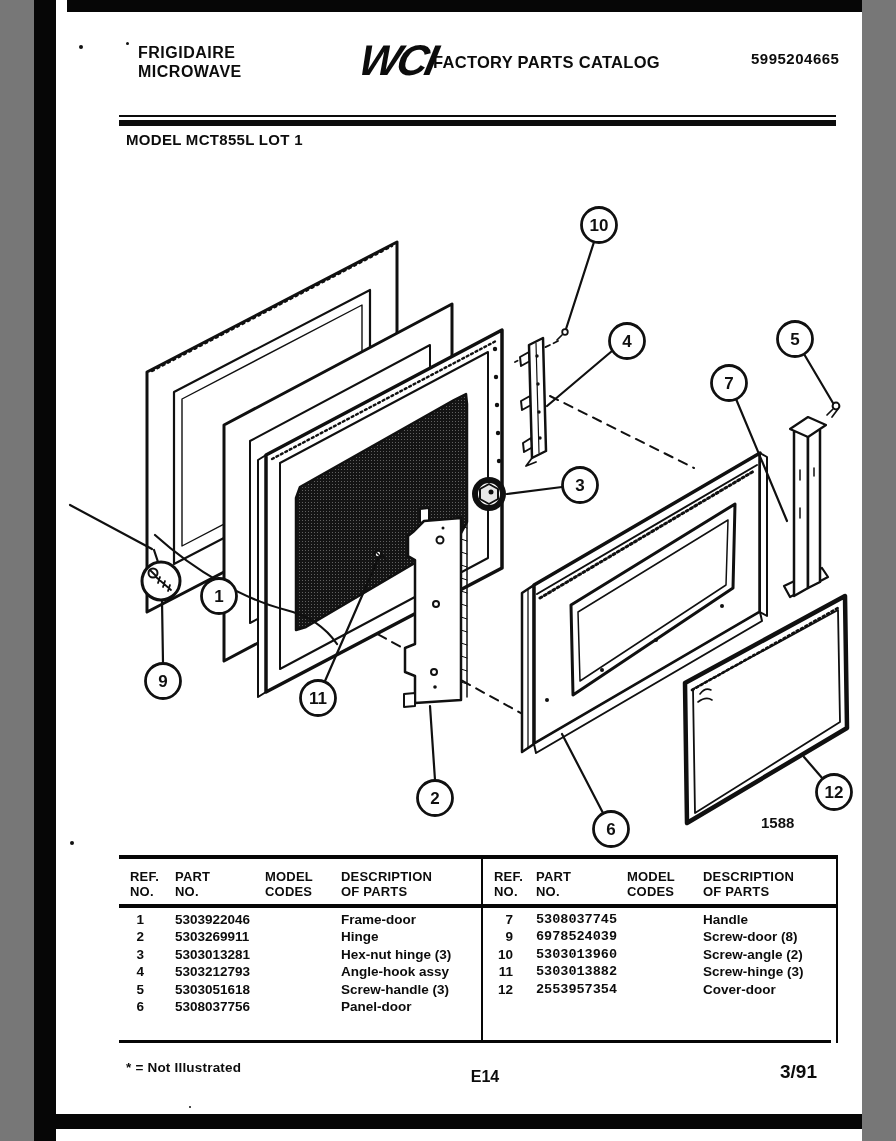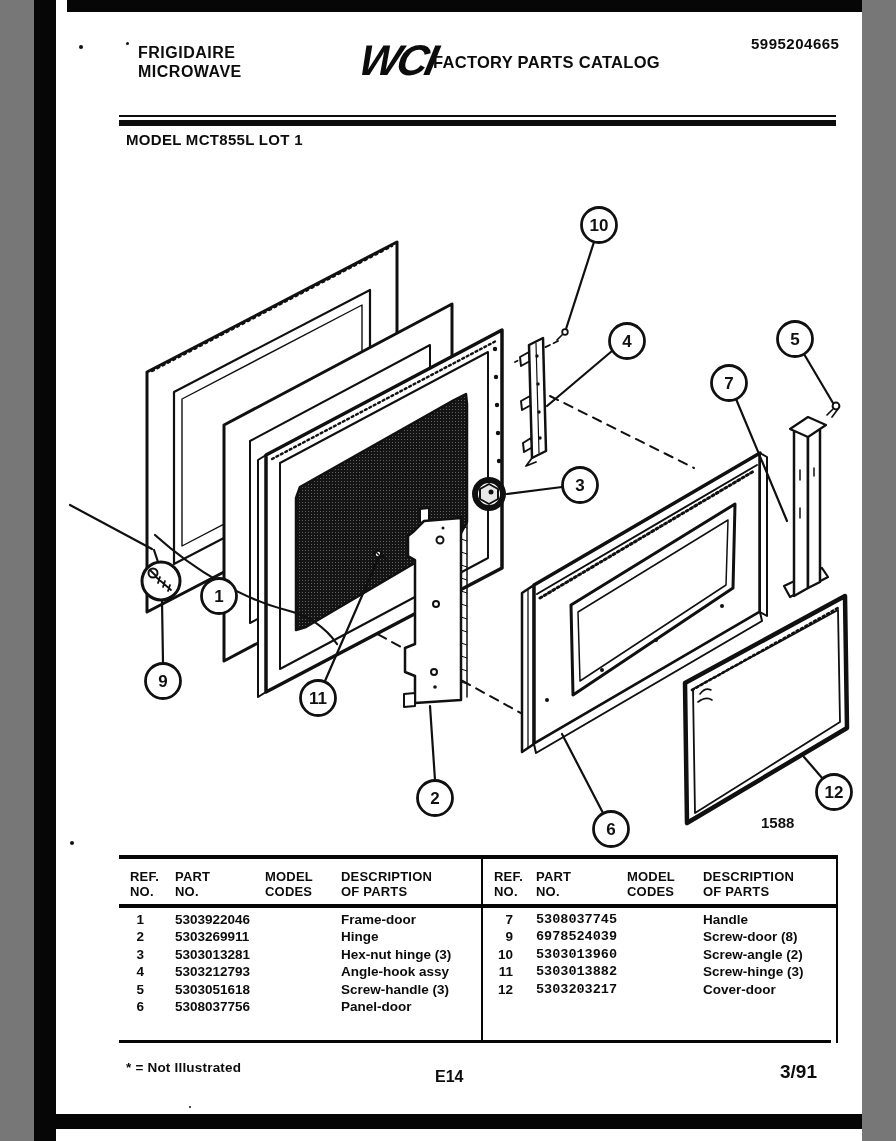--- a/index.html
+++ b/index.html
@@ -6,21 +6,21 @@
   .page{position:relative;width:828px;height:1141px;background:#fff;overflow:hidden;
         font-family:"Liberation Sans",sans-serif;color:#0c0c0c;margin:0 auto;}
   .abs{position:absolute;}
   .bar{position:absolute;background:#060606;}
   .speck{position:absolute;background:#111;border-radius:50%;}
   .b{font-weight:bold;}
   
   #brand{left:104px;top:43px;font-size:16px;line-height:19px;letter-spacing:.5px;white-space:pre-line;}
   #logo{left:326px;top:36px;font-size:43px;font-style:italic;transform:skewX(-12deg);letter-spacing:-3px;}
   #catalog-title{left:399px;top:53px;font-size:16.5px;letter-spacing:.3px;}
-  #pubnum{left:717px;top:35px;font-size:15px;letter-spacing:.5px;}
+  #pubnum{left:717px;top:50px;font-size:15px;letter-spacing:.5px;}
   .rule-thin{left:85px;top:115px;width:717px;height:2px;background:#0c0c0c;}
   .rule-thick{left:85px;top:120px;width:717px;height:6px;background:#0c0c0c;}
   #model-line{left:92px;top:131px;font-size:15px;letter-spacing:.3px;text-align:center;}
   
   #diagram{left:0;top:0;width:896px;height:1141px;}
   
   #table-top-rule{left:85px;top:855px;width:718px;height:4px;}
   #table-mid-rule{left:85px;top:904px;width:718px;height:4px;}
   #table-bottom-rule{left:85px;top:1040px;width:712px;height:3px;}
   #table-vline{left:447px;top:855px;width:2px;height:188px;}
@@ -42,21 +42,21 @@
   #rrows{left:460px;top:911px;width:340px;}
   .tr{display:flex;height:17.4px;line-height:17.4px;white-space:nowrap;}
   #lrows .c-ref{width:14px;flex:none;text-align:right;}
   #lrows .c-part{width:90px;flex:none;margin-left:31px;}
   #lrows .c-model{width:76px;flex:none;}
   #rrows .c-ref{width:19px;flex:none;text-align:right;}
   #rrows .c-part{width:91px;flex:none;margin-left:23px;font-family:Liberation Mono, monospace;}
   #rrows .c-model{width:76px;flex:none;}
   
   #foot-note{left:92px;top:1060px;font-size:13.5px;letter-spacing:.2px;}
-  #page-code{left:401px;top:1068px;width:100px;text-align:left;font-size:16px;}
+  #page-code{left:401px;top:1068px;width:100px;text-align:center;font-size:16px;}
   #date-code{left:746px;top:1061px;font-size:19px;}
 </style>
 </head>
 <body>
 
 <div class="page">
 
   <div class="bar" style="left:0;top:0;width:22px;height:1141px;"></div>
   <div class="bar" style="left:33px;top:0;width:863px;height:12px;"></div>
   <div class="bar" style="left:872px;top:0;width:24px;height:1141px;"></div>
@@ -368,21 +368,21 @@
         <span class="c-desc">Screw-angle (2)</span>
       </div>
     <div class="tr">
         <span class="c-ref">11</span>
         <span class="c-part">5303013882</span>
         <span class="c-model"></span>
         <span class="c-desc">Screw-hinge (3)</span>
       </div>
     <div class="tr">
         <span class="c-ref">12</span>
-        <span class="c-part">5303203217</span>
+        <span class="c-part">2553957354</span>
         <span class="c-model"></span>
         <span class="c-desc">Cover-door</span>
       </div>
   </div>
 
   <div class="abs b" id="foot-note">* = Not Illustrated</div>
   <div class="abs b" id="page-code">E14</div>
   <div class="abs b" id="date-code">3/91</div>
 
 </div>

